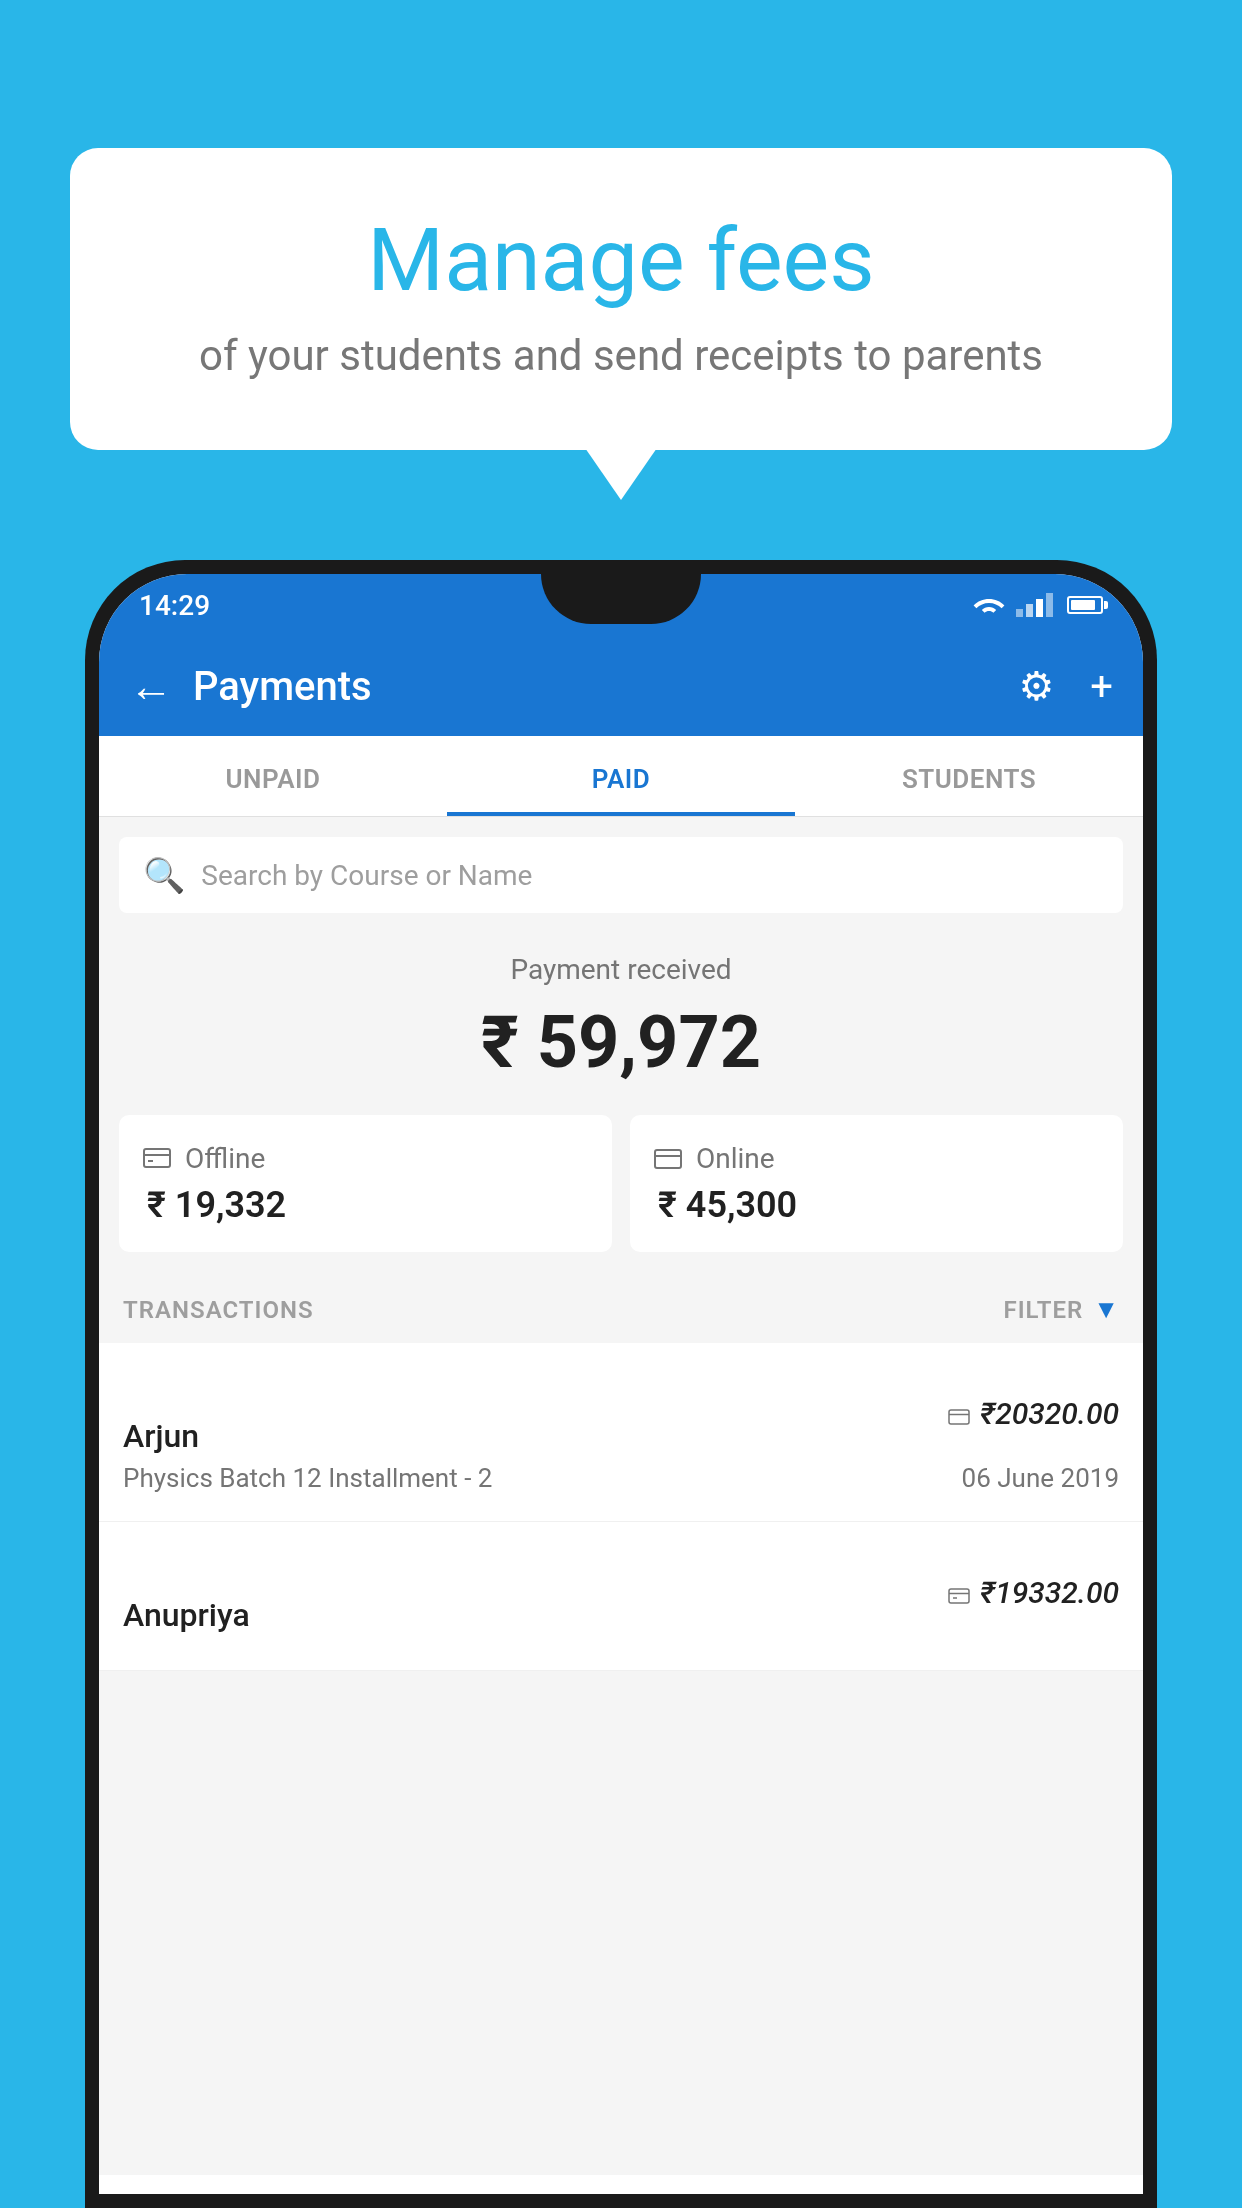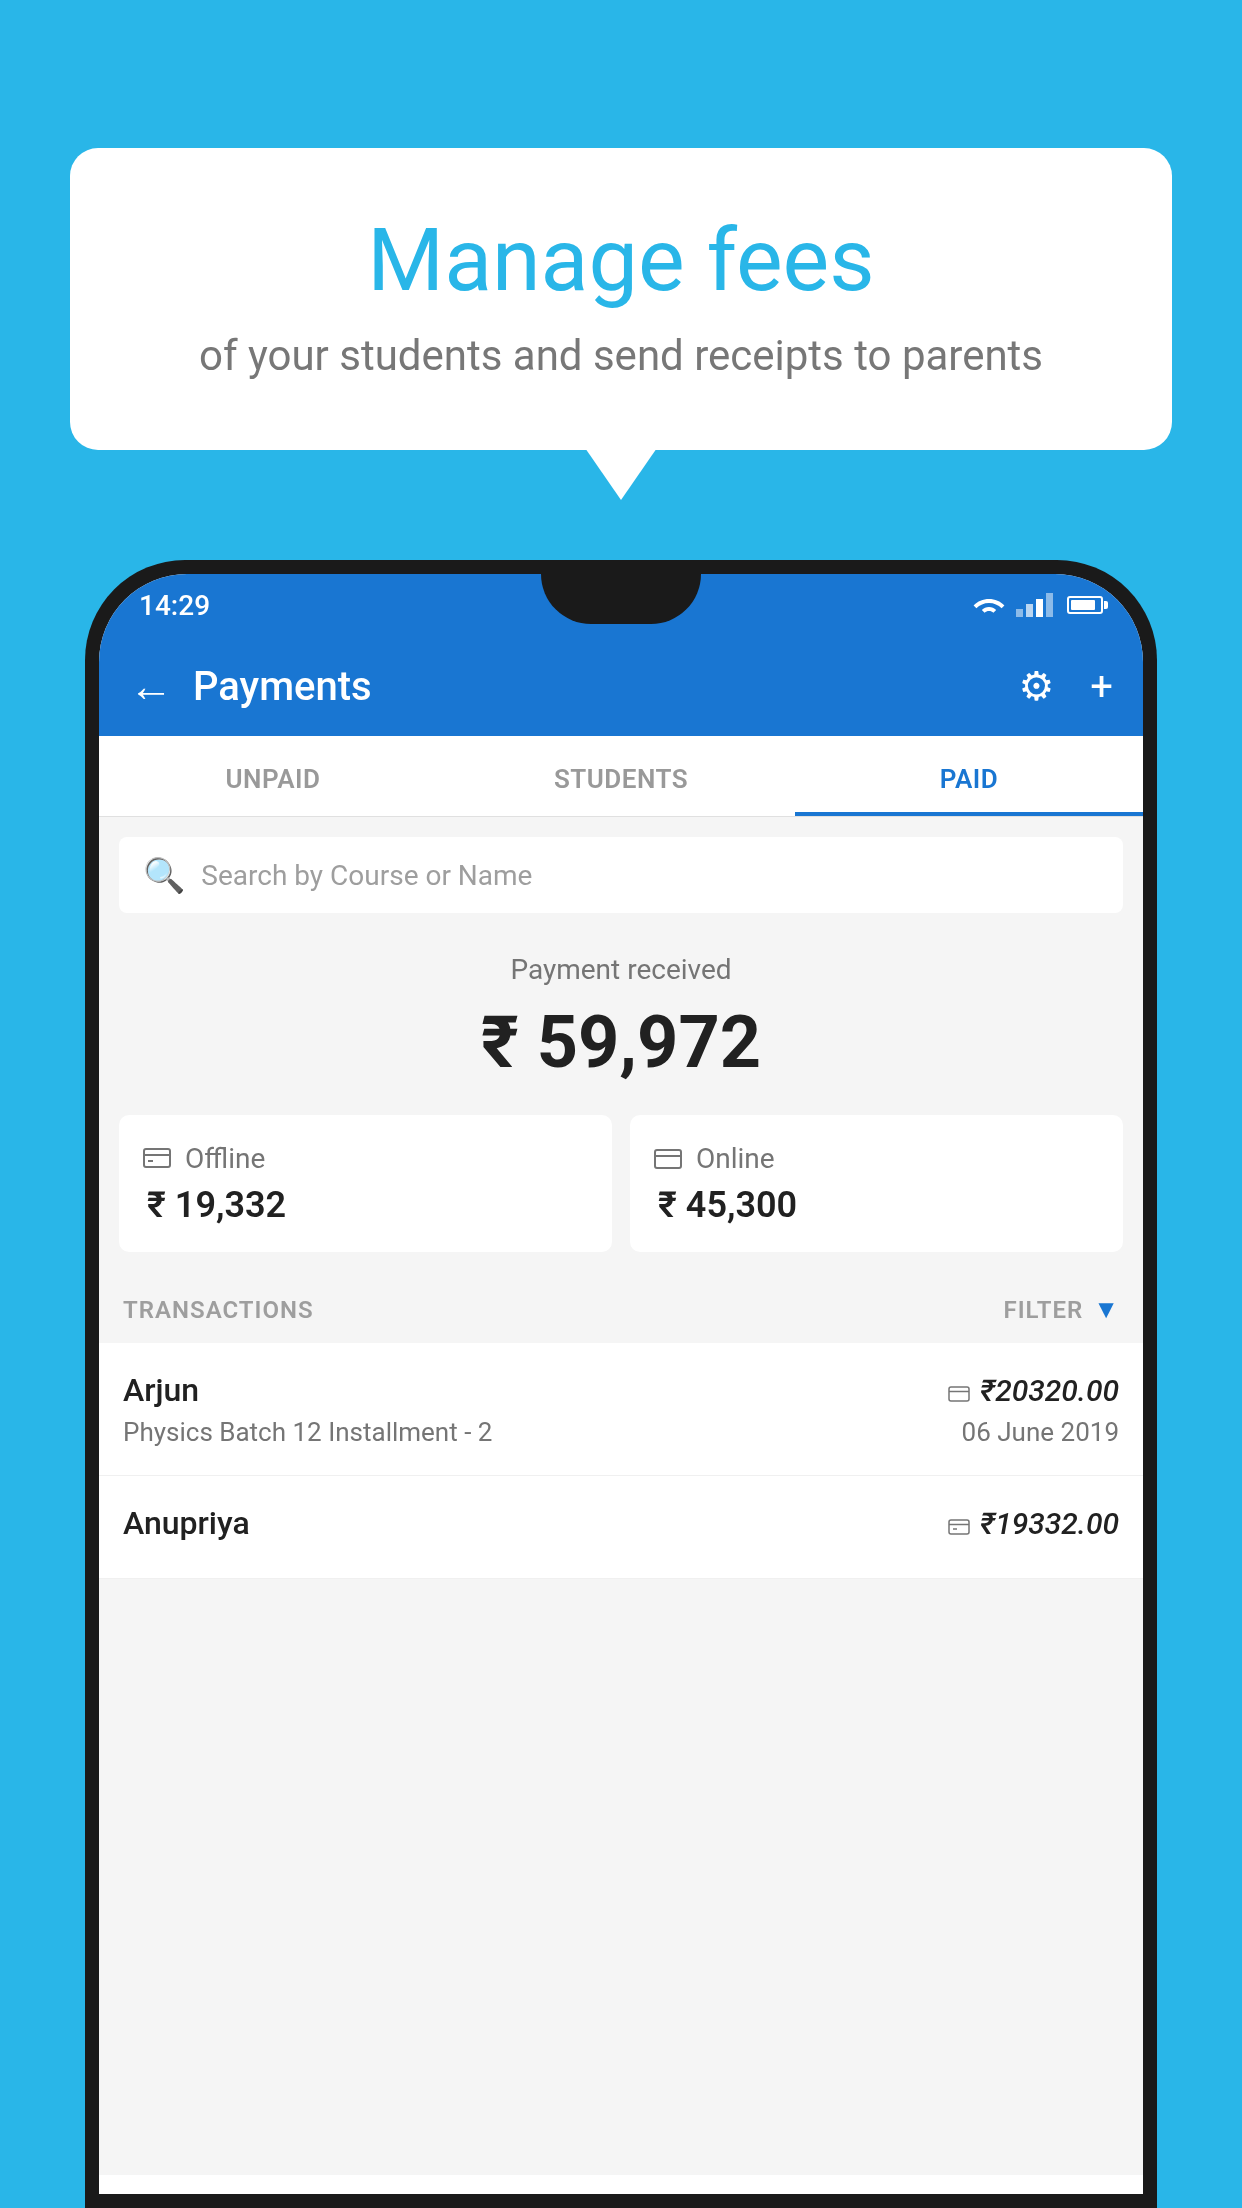--- a/index.html
+++ b/index.html
@@ -311,20 +311,21 @@
     .transaction-top {
       display: flex;
       justify-content: space-between;
       align-items: center;
       margin-bottom: 8px;
     }
     .transaction-name {
       color: #212121;
       font-size: 32px;
       font-weight: 500;
+      margin-top: 46px;
     }
     .transaction-amount-row {
       display: flex;
       align-items: flex-end;
       gap: 10px;
       font-style: italic;
     }
     .transaction-icon {
       color: #757575;
       font-size: 24px;
@@ -381,22 +382,22 @@
 
     <div class="app-bar">
       <span class="back-arrow">←</span>
       <span class="app-title">Payments</span>
       <span class="app-bar-icon">⚙</span>
       <span class="app-bar-icon">+</span>
     </div>
 
     <div class="tabs">
       <div class="tab">UNPAID</div>
+      <div class="tab active">PAID</div>
       <div class="tab">STUDENTS</div>
-      <div class="tab active">PAID</div>
     </div>
 
     <div class="content">
 
       <div class="search-container">
         <span class="search-icon-el">🔍</span>
         <span class="search-input-el">Search by Course or Name</span>
       </div>
 
       <div class="payment-section">

